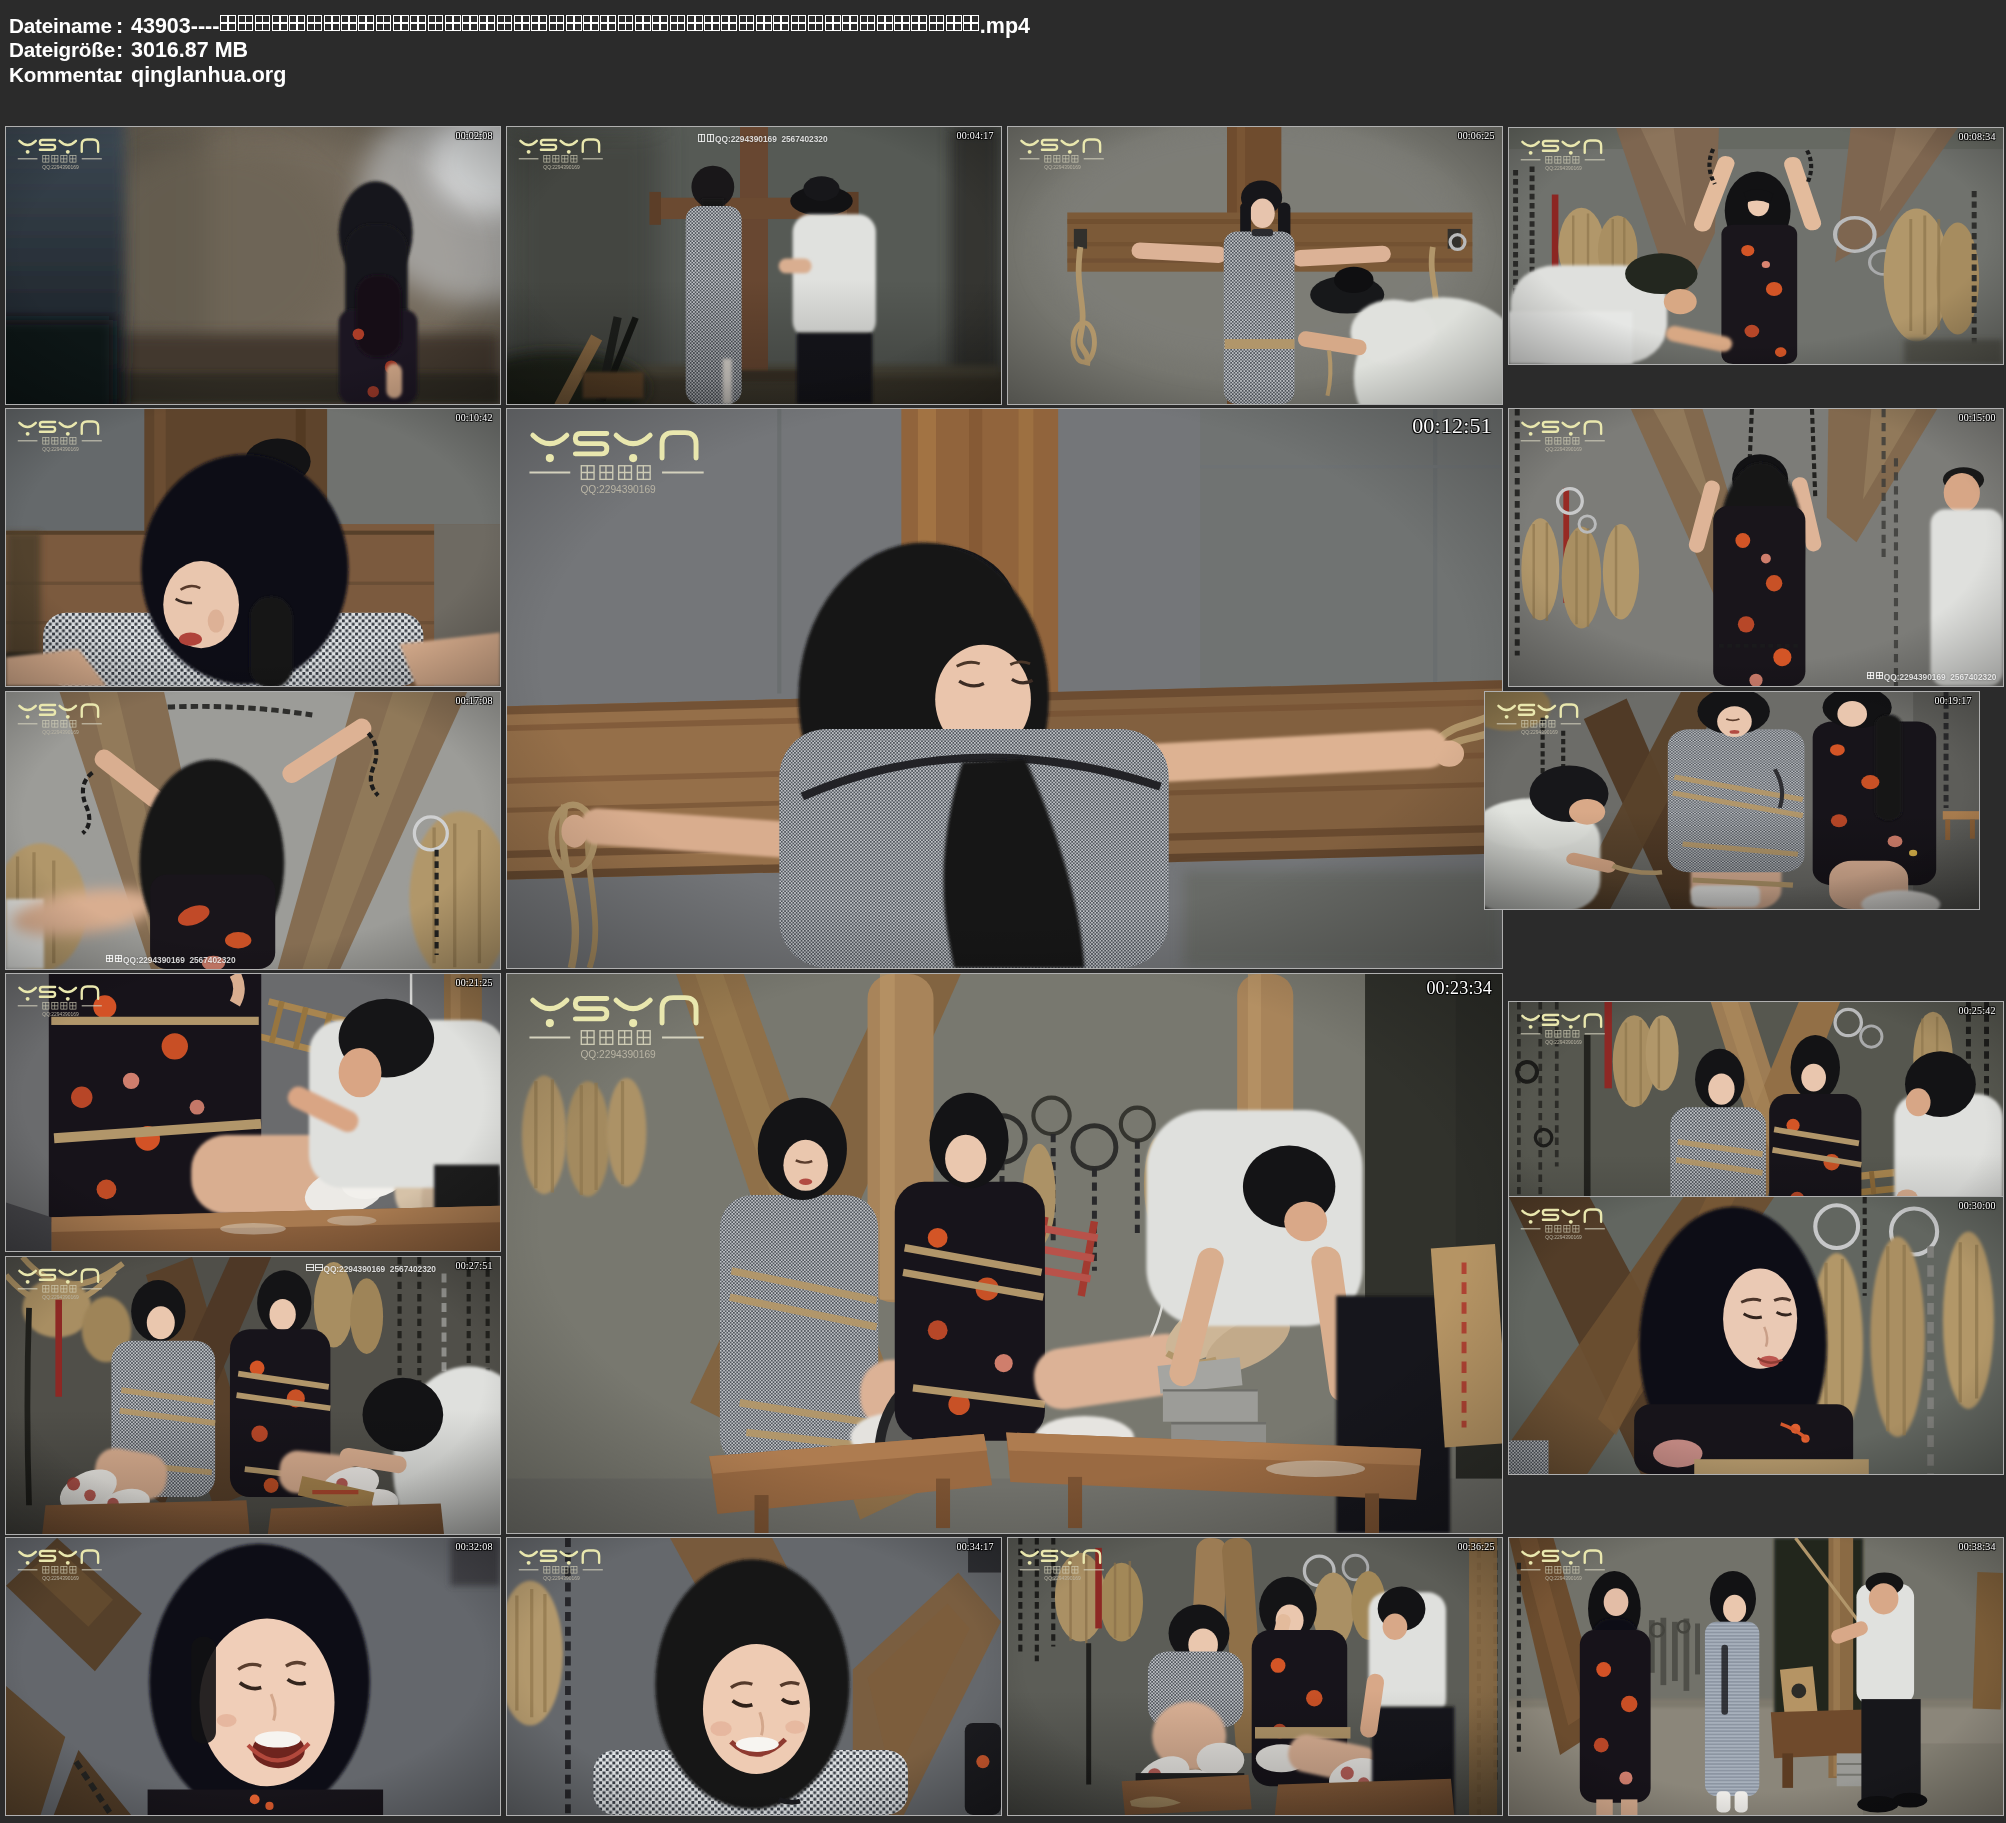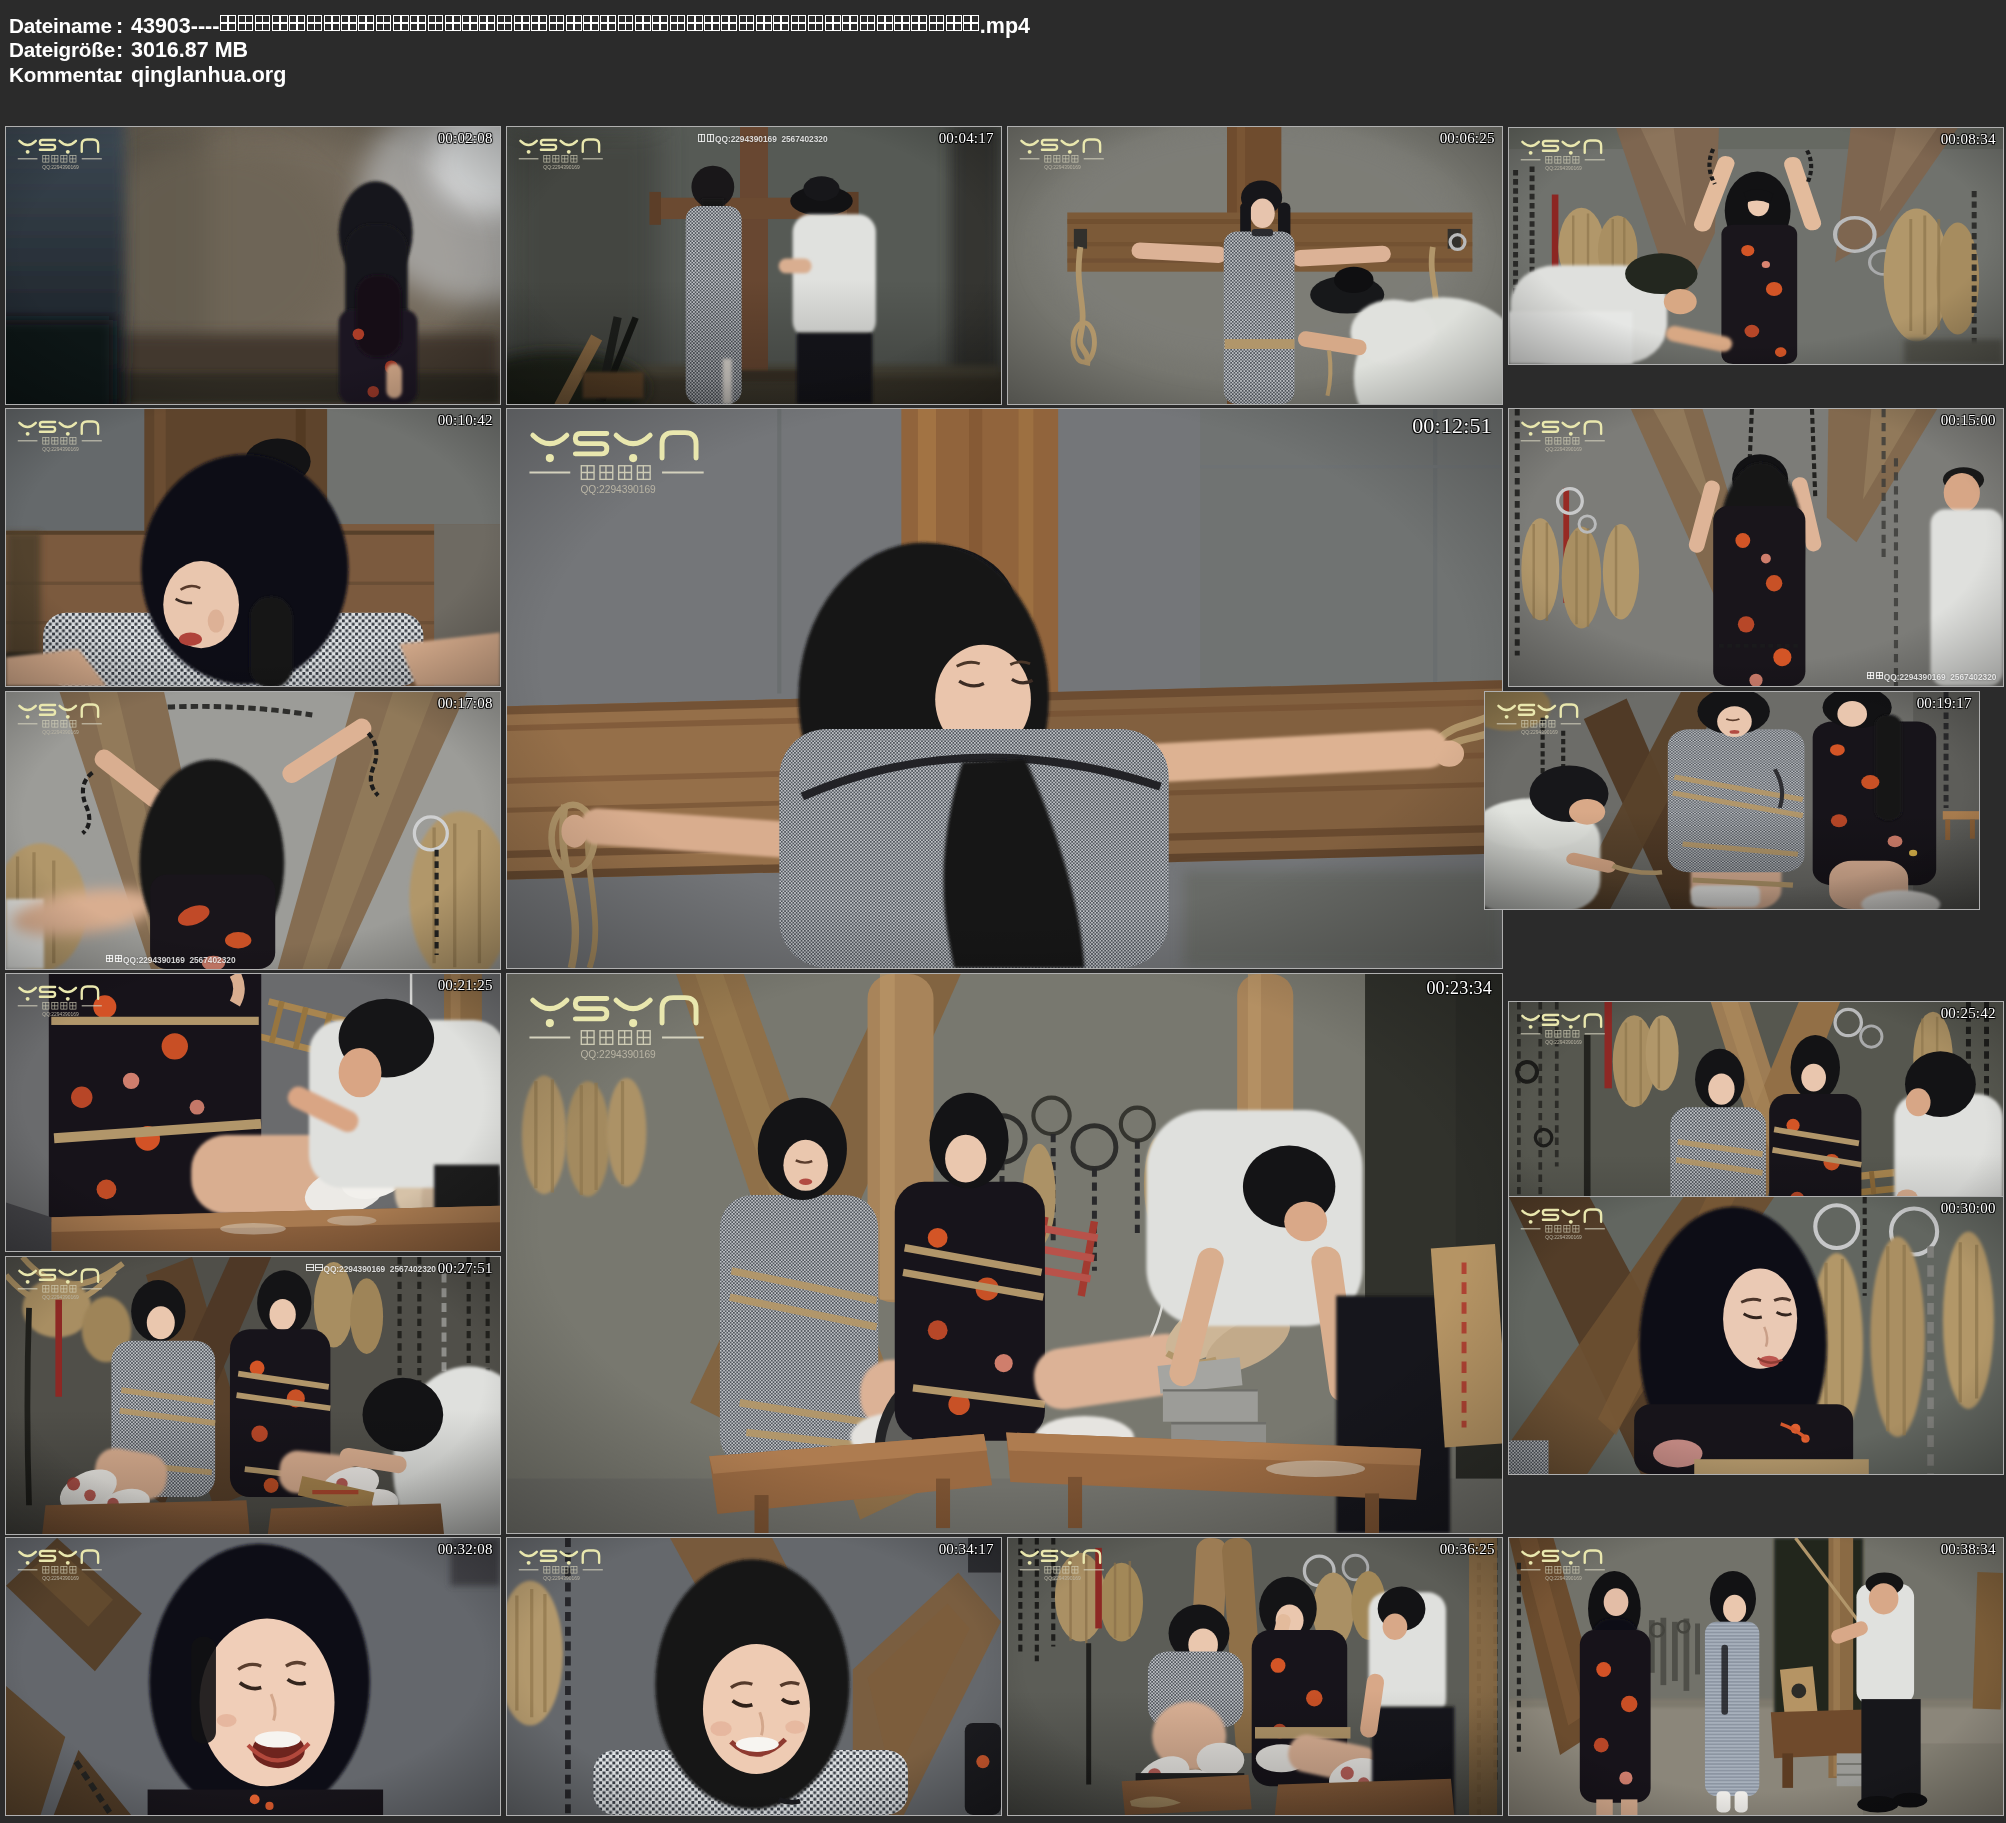--- a/index.html
+++ b/index.html
@@ -10,21 +10,21 @@
 .cjkrow i{display:inline-block;width:var(--s);height:var(--s);
   border:var(--t) solid var(--c);margin:0 var(--g);box-sizing:border-box;
   background:
    linear-gradient(90deg,transparent 44%,var(--c) 44%,var(--c) 56%,transparent 56%),
    linear-gradient(0deg,transparent 44%,var(--c) 44%,var(--c) 56%,transparent 56%);}
 .cjkrow{display:inline-block;line-height:0;}
 .th{position:absolute;box-sizing:border-box;border:0.8px solid #b0b0b0;
     overflow:hidden;background:#555;}
 .th svg.sc{position:absolute;left:0;top:0;width:100%;height:100%;display:block;}
 .ts{position:absolute;top:2.5px;right:7.4px;font-family:"Liberation Serif",serif;
-    font-size:15px;letter-spacing:0.2px;color:#fff;
+    font-size:10px;letter-spacing:0.2px;color:#fff;
     text-shadow:-0.8px -0.8px 0 rgba(0,0,0,.85),0.8px -0.8px 0 rgba(0,0,0,.85),
       -0.8px 0.8px 0 rgba(0,0,0,.85),0.8px 0.8px 0 rgba(0,0,0,.85),0 0 2.5px rgba(0,0,0,.6);}
 .lg{position:absolute;}
 .qq{position:absolute;color:rgba(255,255,255,.82);font-size:8.3px;
     white-space:nowrap;text-shadow:0 0 1.7px rgba(0,0,0,.5);font-weight:bold;}
 </style></head><body>
 <div id="hdr">
     <div><span class="lab">Dateiname</span><span class="co">:</span>43903----<span class="cjkrow" style="--s:15.7px;--t:1.7px;--g:0.8px;--c:#fff;vertical-align:1.7px"><i></i><i></i><i></i><i></i><i></i><i></i><i></i><i></i><i></i><i></i><i></i><i></i><i></i><i></i><i></i><i></i><i></i><i></i><i></i><i></i><i></i><i></i><i></i><i></i><i></i><i></i><i></i><i></i><i></i><i></i><i></i><i></i><i></i><i></i><i></i><i></i><i></i><i></i><i></i><i></i><i></i><i></i><i></i><i></i></span>.mp4</div>
     <div><span class="lab">Dateigröße</span><span class="co">:</span>3016.87 MB</div>
     <div><span class="lab">Kommentar</span><span class="co">:</span>qinglanhua.org</div>

